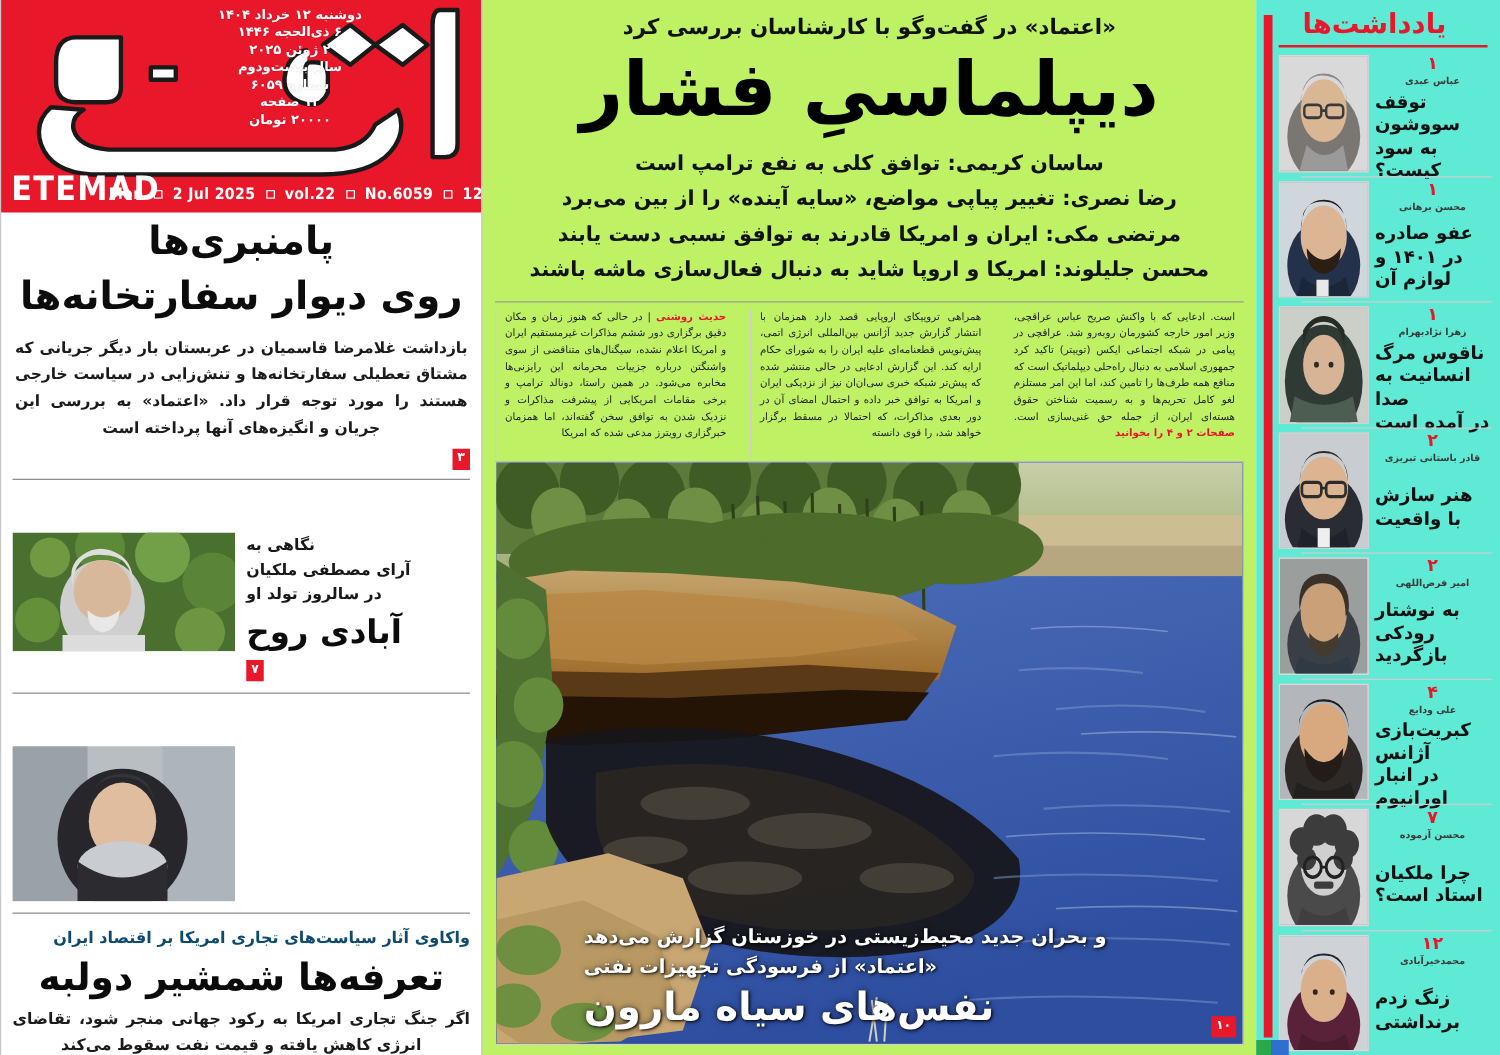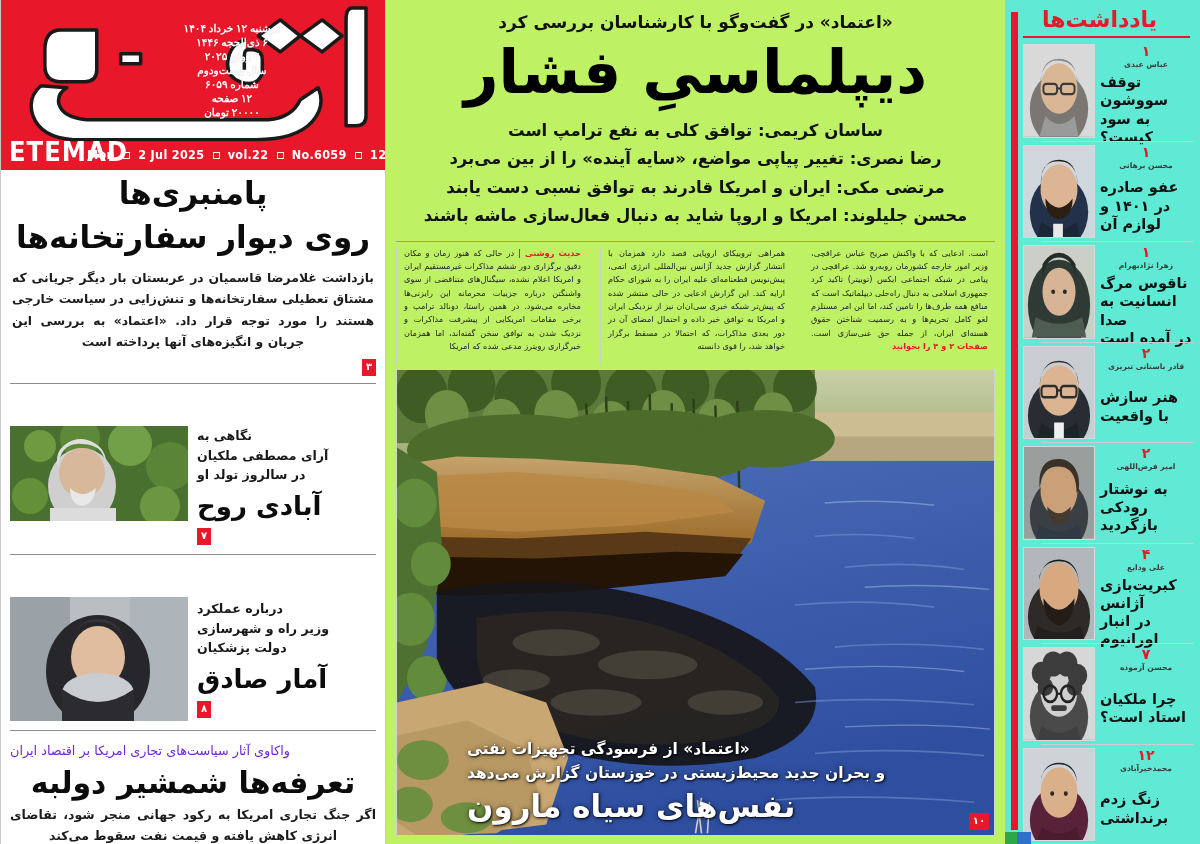--- a/index.html
+++ b/index.html
@@ -36,30 +36,29 @@
     background: #e8172a;
     overflow: hidden;
     flex: none;
   }
   .logo-art {
     position: absolute;
     inset: 0;
   }
   .masthead-dates {
     position: absolute;
-    top: 22px; right: 92px;
+    top: 6px; right: 92px;
     width: 122px;
     text-align: center;
     color: #ffffff;
     font-size: 10.5px;
     line-height: 1.33;
     font-weight: bold;
     letter-spacing: .2px;
     text-shadow: 0 0 1px rgba(0,0,0,.25);
-    font-family: Liberation Serif, serif;
   }
   .masthead-dates div { white-space: nowrap; }
   .etemad-latin {
     position: absolute;
     left: 8px; bottom: 5px;
     color: #fff;
     font-family: "DejaVu Sans Condensed", "Liberation Sans Narrow", "Liberation Sans", sans-serif;
     font-size: 27px;
     font-weight: bold;
     letter-spacing: 1px;
@@ -163,21 +162,21 @@
     height: 95px;
     flex: none;
     overflow: hidden;
     background: #cfcfcf;
     position: relative;
   }
   .ps-photo.tall { height: 124px; }
 
   .tariff-block { padding-top: 3px; }
   .tariff-kicker {
-    font-size: 12.8px; font-weight: normal; text-align: left; color: #6d28d9;
+    font-size: 12.8px; font-weight: bold; text-align: right; color: #0c4a6e;
     line-height: 1.5;
   }
   .tariff-title {
     font-size: 30px; font-weight: bold; text-align: center;
     line-height: 1.2; color: #0b0b0b; padding: 5px 0 3px; letter-spacing: -.4px;
   }
   .tariff-deck {
     font-size: 12.6px; font-weight: bold; line-height: 1.7;
     text-align: justify; text-align-last: center; color: #1b1b1b;
   }
@@ -436,27 +435,20 @@
           <svg viewBox="0 0 178 124" preserveAspectRatio="none" width="178" height="124">
             <rect width="178" height="124" fill="#b9bec2"></rect>
             <rect x="0" y="0" width="60" height="124" fill="#9aa2a8"></rect>
             <rect x="120" y="0" width="58" height="124" fill="#aeb5ba"></rect>
             <ellipse cx="88" cy="74" rx="52" ry="56" fill="#27272b"></ellipse>
             <ellipse cx="88" cy="60" rx="27" ry="31" fill="#e0bd9e"></ellipse>
             <path d="M61 58 Q61 22 88 22 Q115 22 115 58 Q115 34 100 27 Q76 20 66 34 Q60 44 61 58Z" fill="#34343a"></path>
             <ellipse cx="88" cy="96" rx="36" ry="20" fill="#c9ccd0"></ellipse>
             <path d="M52 92 Q88 118 124 92 L124 124 L52 124Z" fill="#2b2b30"></path>
           </svg>
-        </div>
-        <div class="ps-text">
-          <div class="ps-kicker">درباره عملکرد</div>
-          <div class="ps-kicker">وزیر راه و شهرسازی</div>
-          <div class="ps-kicker">دولت پزشکیان</div>
-          <div class="ps-title">آمار صادق</div>
-          <div class="ps-pagewrap"><span class="pagenum">۸</span></div>
         </div>
       </div>
 
       <div class="rule"></div>
 
       <div class="tariff-block">
         <div class="tariff-kicker">واکاوی آثار سیاست‌های تجاری امریکا بر اقتصاد ایران</div>
         <div class="tariff-title">تعرفه‌ها شمشیر دولبه</div>
         <div class="tariff-deck">اگر جنگ تجاری امریکا به رکود جهانی منجر شود، تقاضای انرژی کاهش یافته و قیمت نفت سقوط می‌کند</div>
         <div style="padding-top:4px;"><span class="pagenum">۹</span></div>
@@ -604,22 +596,22 @@
         </g>
 
         <g stroke="#e3e0c6" stroke-width="1.6" opacity=".9">
           <line x1="300" y1="418" x2="306" y2="386"></line>
             <line x1="306" y1="418" x2="302" y2="388"></line>
           <line x1="312" y1="418" x2="314" y2="390"></line>
         </g>
       </svg>
 
       <div class="photo-caption">
+        <div class="pc-kicker">و بحران جدید محیط‌زیستی در خوزستان گزارش می‌دهد</div>
         <div class="pc-kicker">«اعتماد» از فرسودگی تجهیزات نفتی</div>
-        <div class="pc-kicker">و بحران جدید محیط‌زیستی در خوزستان گزارش می‌دهد</div>
         <div class="pc-title">نفس‌های سیاه مارون</div>
       </div>
       <span class="pagenum photo-pagenum">۱۰</span>
     </div>
   </div>
 
   <div class="col-left">
     <div class="left-redbar"></div>
     <div class="notes-head">یادداشت‌ها</div>
     <div class="notes-rule"></div>

